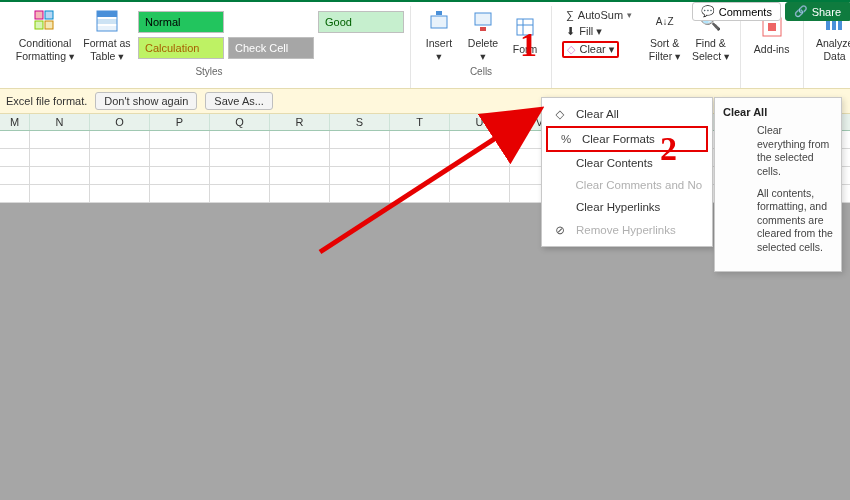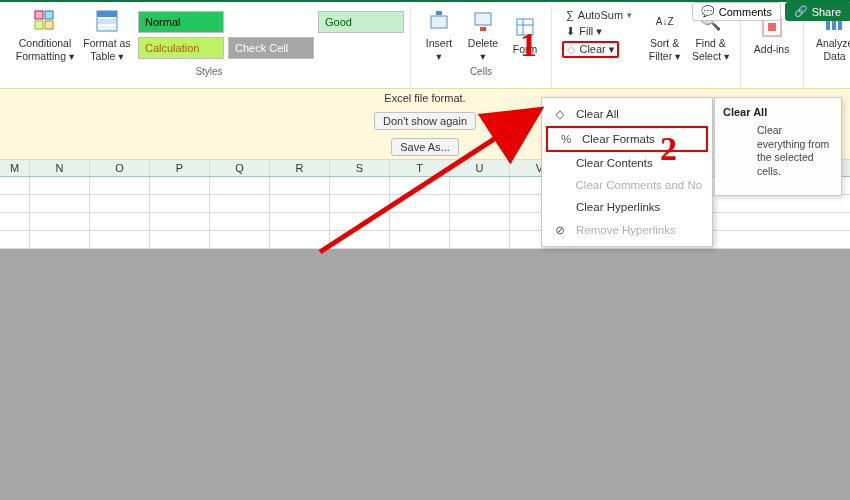--- a/index.html
+++ b/index.html
@@ -22,21 +22,21 @@
   .s-good { background: #c6efce; color: #006100; }
   .s-neutral { background: #fff2cc; color: #9c5700; }
   .s-calc { background: #bef264; color: #a65f00; }
   .s-check { background: #a6a6a6; color: #fff; }
   .cells-row { display: flex; }
   .editing-col { display: flex; flex-direction: column; align-items: flex-start; gap: 2px; padding-top: 2px; }
   .small-row { display: flex; align-items: center; gap: 4px; font-size: 11px; color: #333; cursor: pointer; padding: 1px 4px; }
   .small-row .drop { font-size: 9px; color: #666; }
   .clear-highlight { border: 2px solid #e60000; border-radius: 2px; padding: 0 3px; }
   .sortfind { display: flex; }
-  .msgbar { background: #fff8dc; display: flex; align-items: center; gap: 8px; padding: 3px 6px; font-size: 11px; color: #333; border-top: 1px solid #e5dcb0; border-bottom: 1px solid #e5dcb0; flex-direction: column; }
+  .msgbar { background: #fff8dc; display: flex; align-items: center; gap: 8px; padding: 3px 6px; font-size: 11px; color: #333; border-top: 1px solid #e5dcb0; border-bottom: 1px solid #e5dcb0; }
   .msgbar .btn { border: 1px solid #bfbfbf; background: #f4f4f4; border-radius: 3px; padding: 2px 8px; cursor: pointer; font-size: 11px; }
   .col-headers { display: flex; background: #e8f2ec; border-bottom: 1px solid #a0c8b2; }
   .col-h { width: 60px; text-align: center; font-size: 11px; color: #333; border-right: 1px solid #cde3d7; padding: 2px 0; cursor: pointer; }
   .grid { background: #fff; }
   .gridrow { display: flex; border-bottom: 1px solid #d9d9d9; height: 18px; }
   .gridcell { width: 60px; border-right: 1px solid #d9d9d9; }
   .dropdown { position: absolute; top: 97px; left: 541px; width: 172px; background: #fff; border: 1px solid #c8c8c8; box-shadow: 2px 2px 6px rgba(0,0,0,0.2); padding: 4px 0; }
   .dd-item { display: flex; align-items: center; gap: 8px; padding: 5px 10px; font-size: 11.5px; color: #333; cursor: pointer; }
   .dd-item.disabled { color: #b0b0b0; cursor: default; }
   .dd-item .ico { width: 16px; text-align: center; color: #555; }
@@ -304,20 +304,21 @@
     </div>
     <div class="dd-item disabled">
       <span class="ico">⊘</span>
       <span>Remove Hyperlinks</span>
     </div>
   </div>
 
   <div class="tooltip">
     <div class="tt-title">Clear All</div>
     <p>Clear everything from the selected cells.</p>
+    <p>All contents, formatting, and comments are cleared from the selected cells.</p>
   </div>
 
   <div class="ann-num" style="top:26px;left:520px">1</div>
   <div class="ann-num" style="top:130px;left:660px">2</div>
 
   <svg class="arrow" width="850" height="500">
     <defs>
         <marker id="ah" markerWidth="12" markerHeight="12" refX="10" refY="6" orient="auto">
           <path d="M0,0 L12,6 L0,12 z" fill="#e60000"></path>
         </marker>

